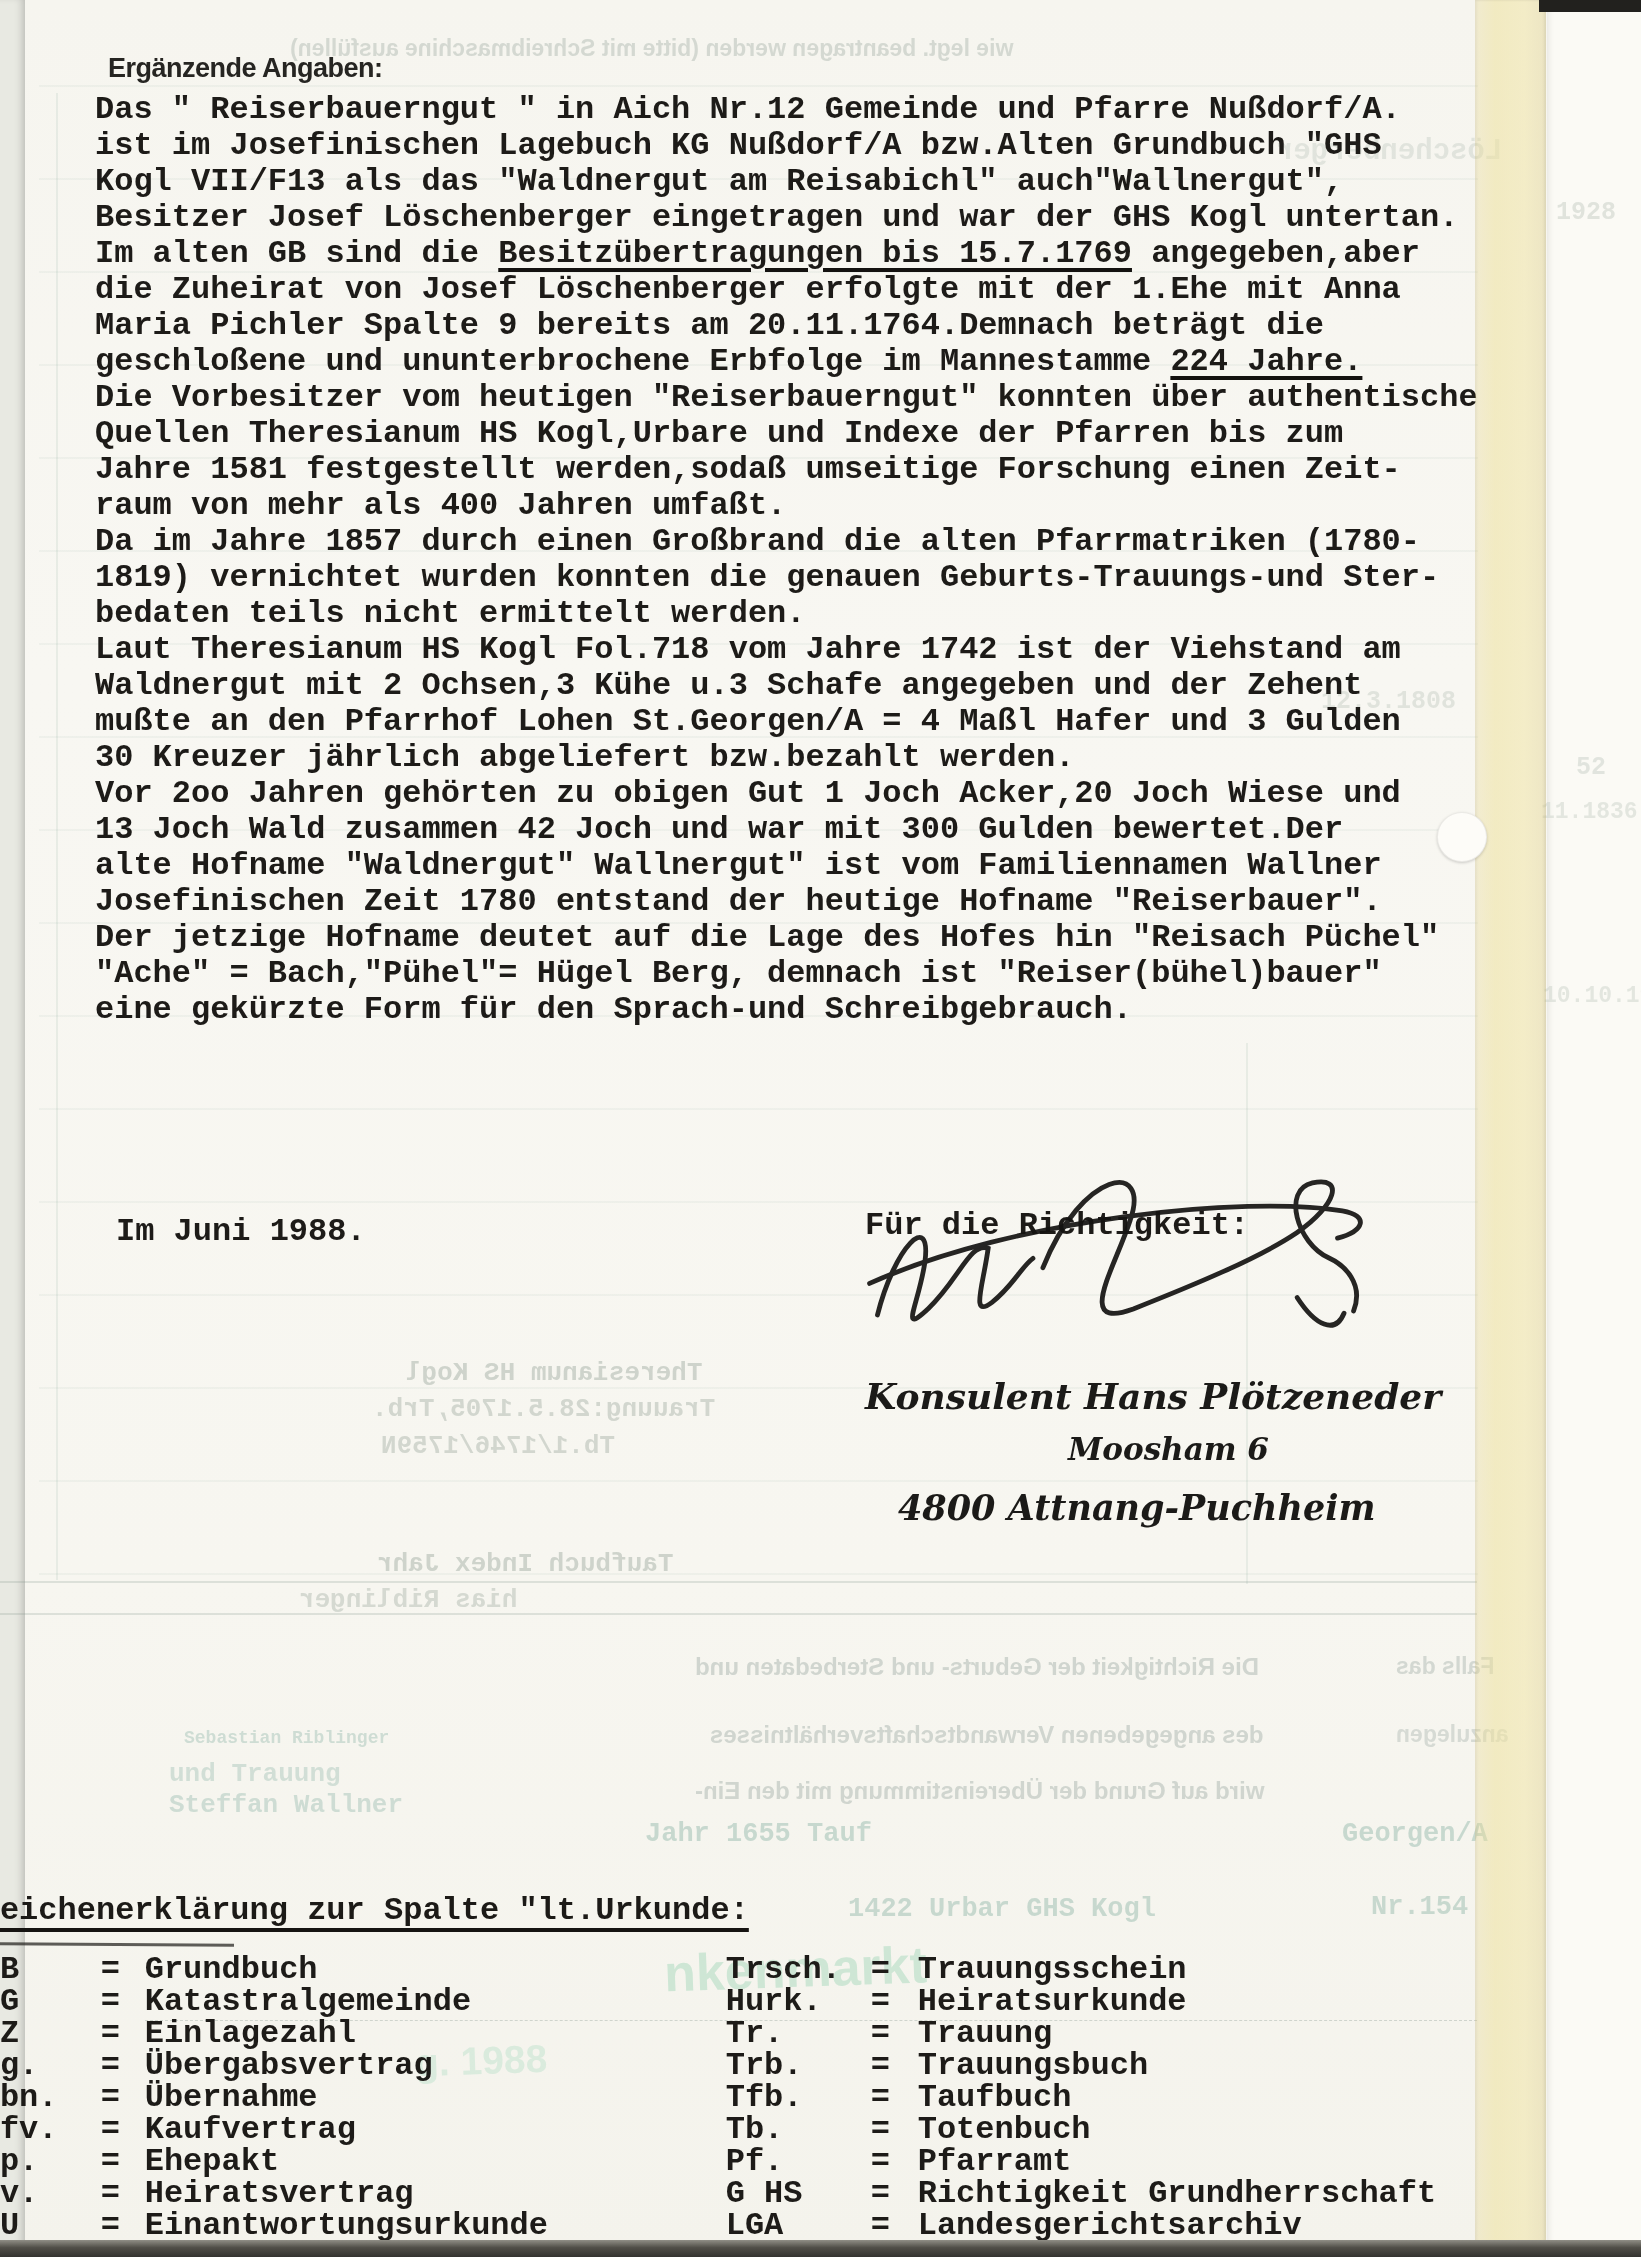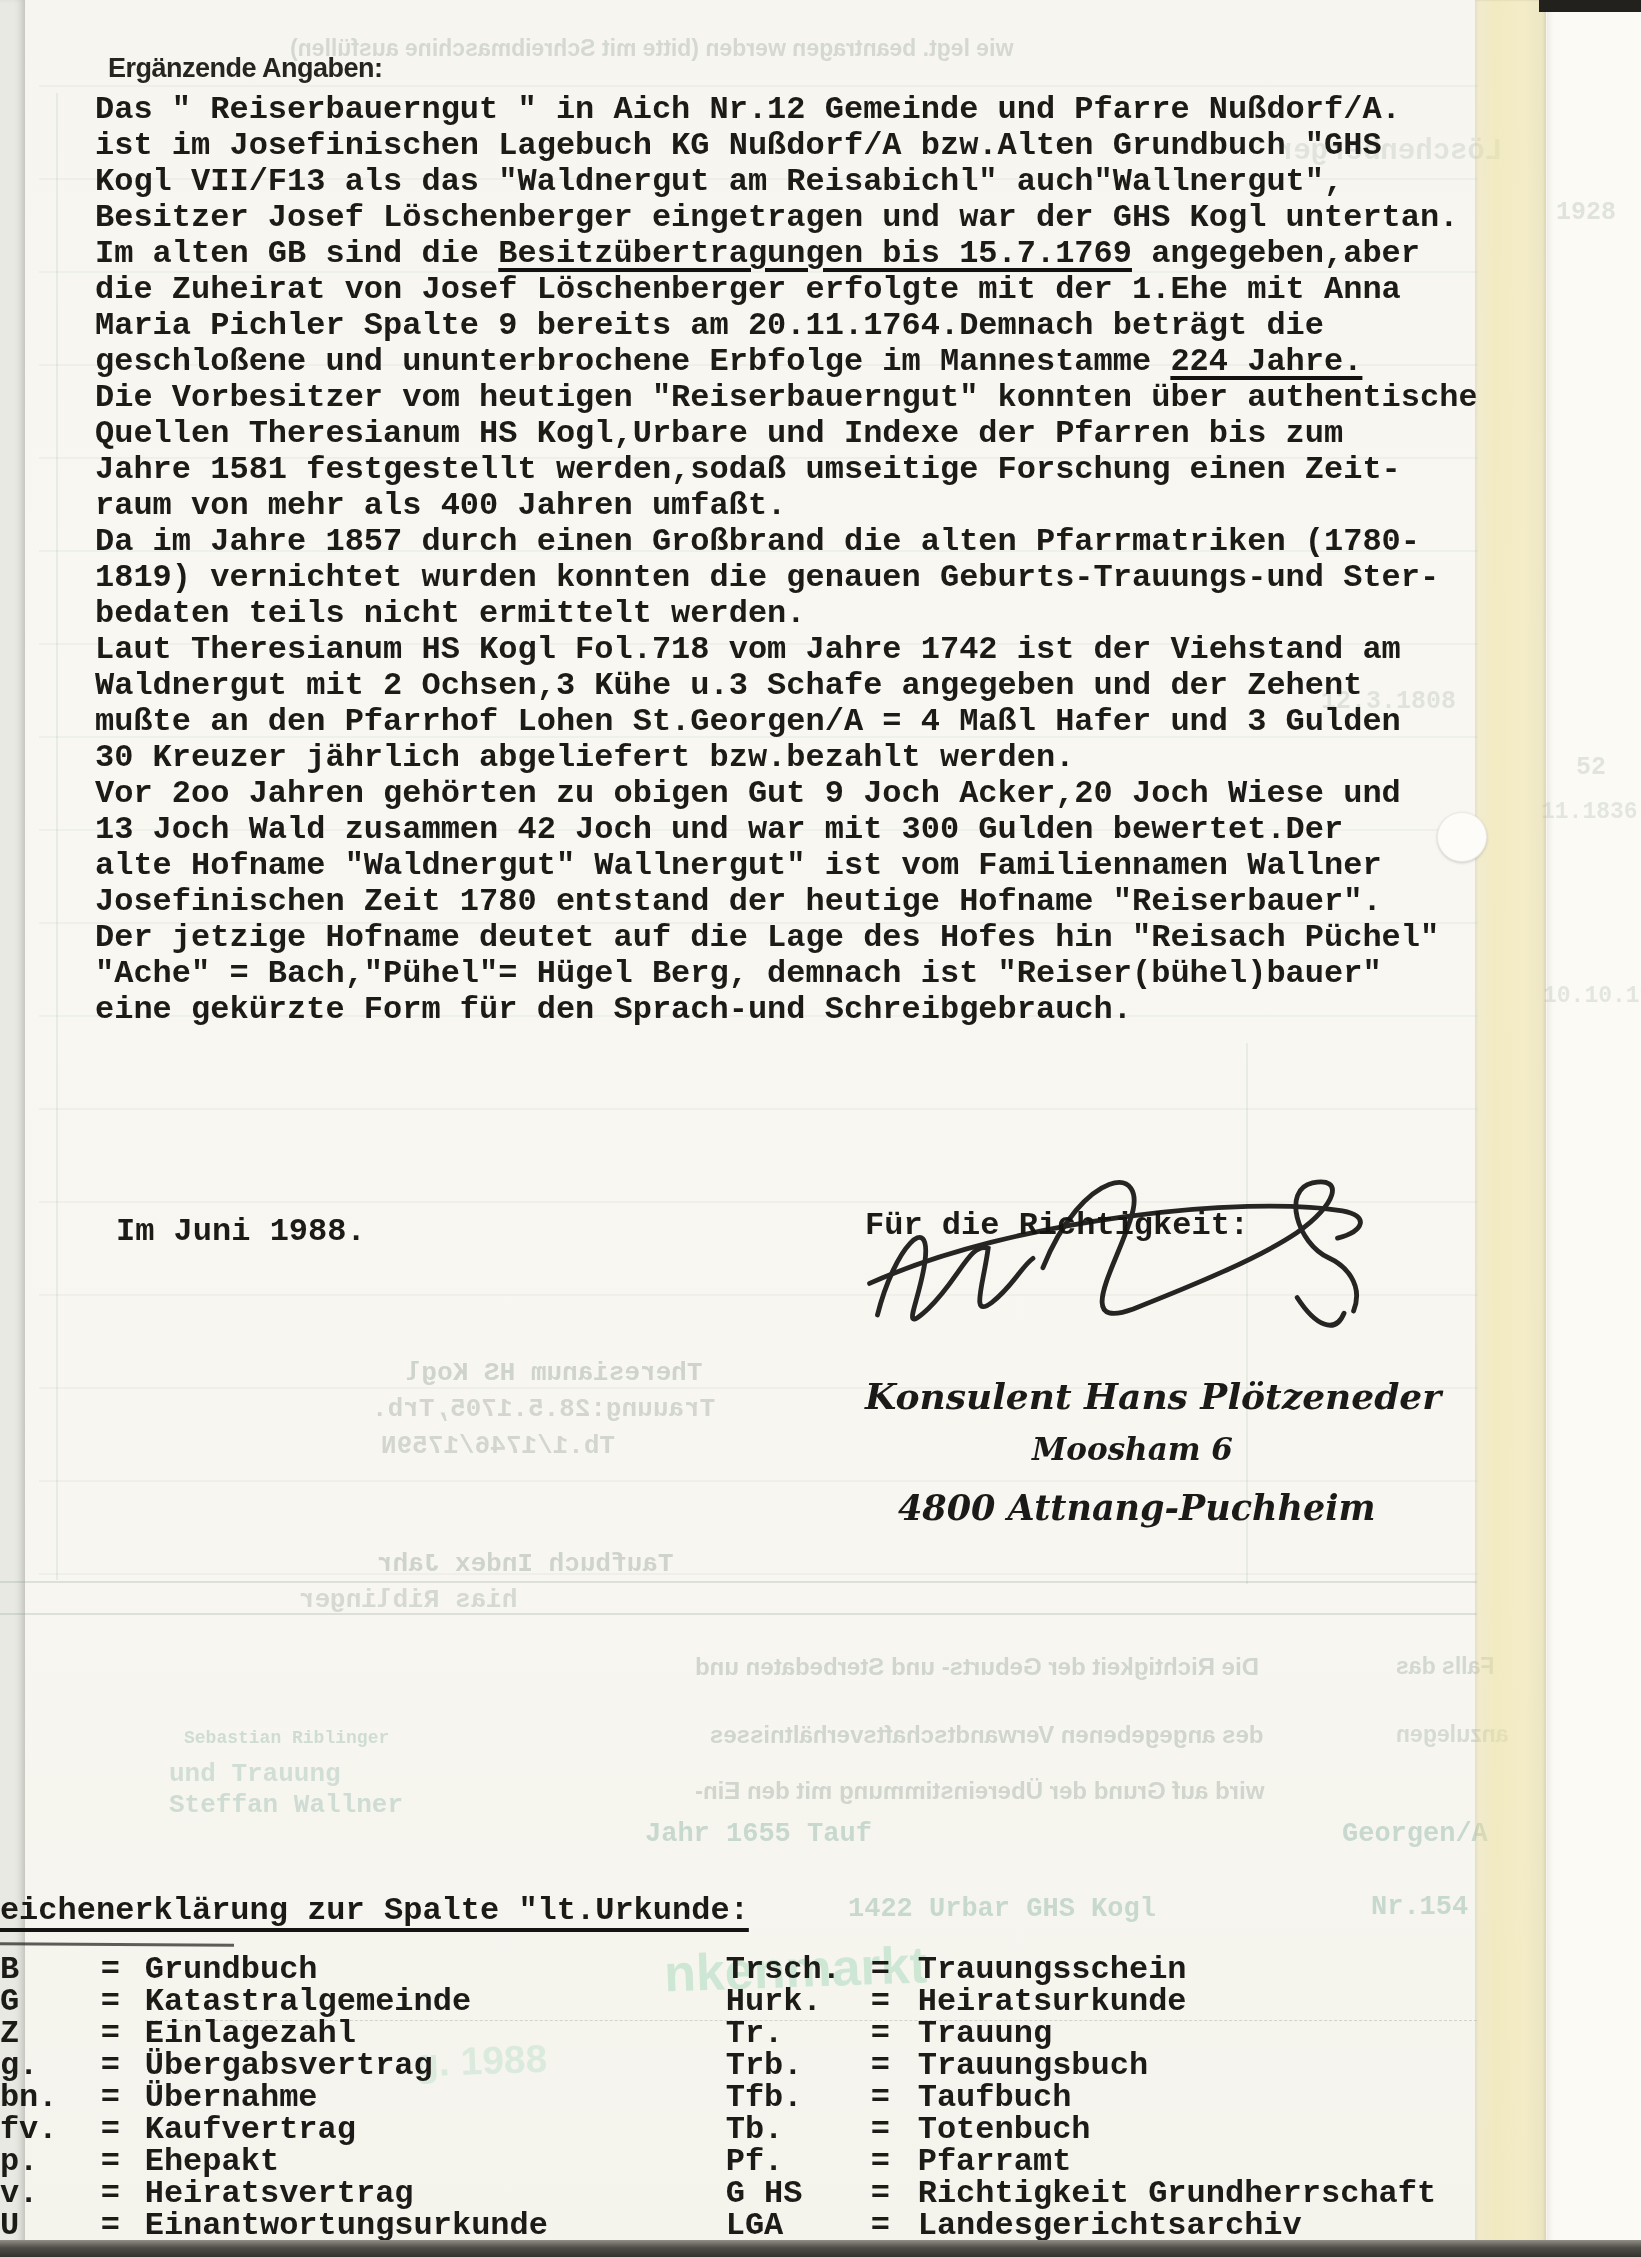--- a/index.html
+++ b/index.html
@@ -32,21 +32,21 @@
   #main-text{left:95px;top:92px;z-index:3;color:#1d1b18;font-size:32px;font-weight:bold;}
   #main-text .line{white-space:pre;height:36px;line-height:36px;}
   .useg{text-decoration:underline;text-decoration-thickness:3.9px;text-underline-offset:5.8px;
         text-decoration-color:#141210;}
   #date-line{left:116px;top:1213px;font-size:32px;font-weight:bold;color:#1d1b18;z-index:3;white-space:pre;}
   #certify-line{left:865px;top:1207px;font-size:32px;font-weight:bold;color:#1d1b18;z-index:3;white-space:pre;}
   #signature{left:842px;top:1147px;width:560px;height:232px;z-index:4;transform:rotate(-2deg);}
   .stamp{font-family:"DejaVu Serif","Liberation Serif",serif;font-style:italic;font-weight:bold;
          color:#1b1a18;z-index:3;white-space:pre;}
   #stamp-1{left:865px;top:1375px;font-size:36px;}
-  #stamp-2{left:1032px;top:1431px;font-size:31px;}
+  #stamp-2{left:1068px;top:1431px;font-size:31px;}
   #stamp-3{left:898px;top:1487px;font-size:35px;}
   
   #legend-title{left:-19.3px;top:1892px;font-size:32px;font-weight:bold;color:#1c1a17;z-index:3;white-space:pre;
       text-decoration:underline;text-decoration-thickness:3.9px;text-underline-offset:8.7px;text-decoration-color:#161412;}
   #legend-title-stub{left:-13.5px;top:1943px;width:247px;height:2.9px;background:#2a2824;opacity:.75;transform:rotate(.4deg);z-index:3;}
   #legend-rows{left:-19.3px;top:1954px;width:1526px;z-index:3;color:#1d1b18;font-size:32px;font-weight:bold;}
   #legend-rows .lrow{position:relative;height:32px;line-height:32px;}
   #legend-rows span{position:absolute;white-space:pre;}
   .labbr{left:0;} .leq{left:120px;} .lterm{left:164px;}
   .rabbr{left:745px;} .req{left:890px;} .rterm{left:937px;}
@@ -112,21 +112,21 @@
       <div class="line">Quellen Theresianum HS Kogl,Urbare und Indexe der Pfarren bis zum</div>
       <div class="line">Jahre 1581 festgestellt werden,sodaß umseitige Forschung einen Zeit-</div>
       <div class="line">raum von mehr als 400 Jahren umfaßt.</div>
       <div class="line">Da im Jahre 1857 durch einen Großbrand die alten Pfarrmatriken (1780-</div>
       <div class="line">1819) vernichtet wurden konnten die genauen Geburts-Trauungs-und Ster-</div>
       <div class="line">bedaten teils nicht ermittelt werden.</div>
       <div class="line">Laut Theresianum HS Kogl Fol.718 vom Jahre 1742 ist der Viehstand am</div>
       <div class="line">Waldnergut mit 2 Ochsen,3 Kühe u.3 Schafe angegeben und der Zehent</div>
       <div class="line">mußte an den Pfarrhof Lohen St.Georgen/A = 4 Maßl Hafer und 3 Gulden</div>
       <div class="line">30 Kreuzer jährlich abgeliefert bzw.bezahlt werden.</div>
-      <div class="line">Vor 2oo Jahren gehörten zu obigen Gut 9 Joch Acker,20 Joch Wiese und</div>
+      <div class="line">Vor 2oo Jahren gehörten zu obigen Gut 1 Joch Acker,20 Joch Wiese und</div>
       <div class="line">13 Joch Wald zusammen 42 Joch und war mit 300 Gulden bewertet.Der</div>
       <div class="line">alte Hofname "Waldnergut" Wallnergut" ist vom Familiennamen Wallner</div>
       <div class="line">Josefinischen Zeit 1780 entstand der heutige Hofname "Reiserbauer".</div>
       <div class="line">Der jetzige Hofname deutet auf die Lage des Hofes hin "Reisach Püchel"</div>
       <div class="line">"Ache" = Bach,"Pühel"= Hügel Berg, demnach ist "Reiser(bühel)bauer"</div>
       <div class="line">eine gekürzte Form für den Sprach-und Schreibgebrauch.</div>
     </div>
 
   <div id="date-line" class="abs">Im Juni 1988.</div>
   <div id="certify-line" class="abs">Für die Richtigkeit:</div>

